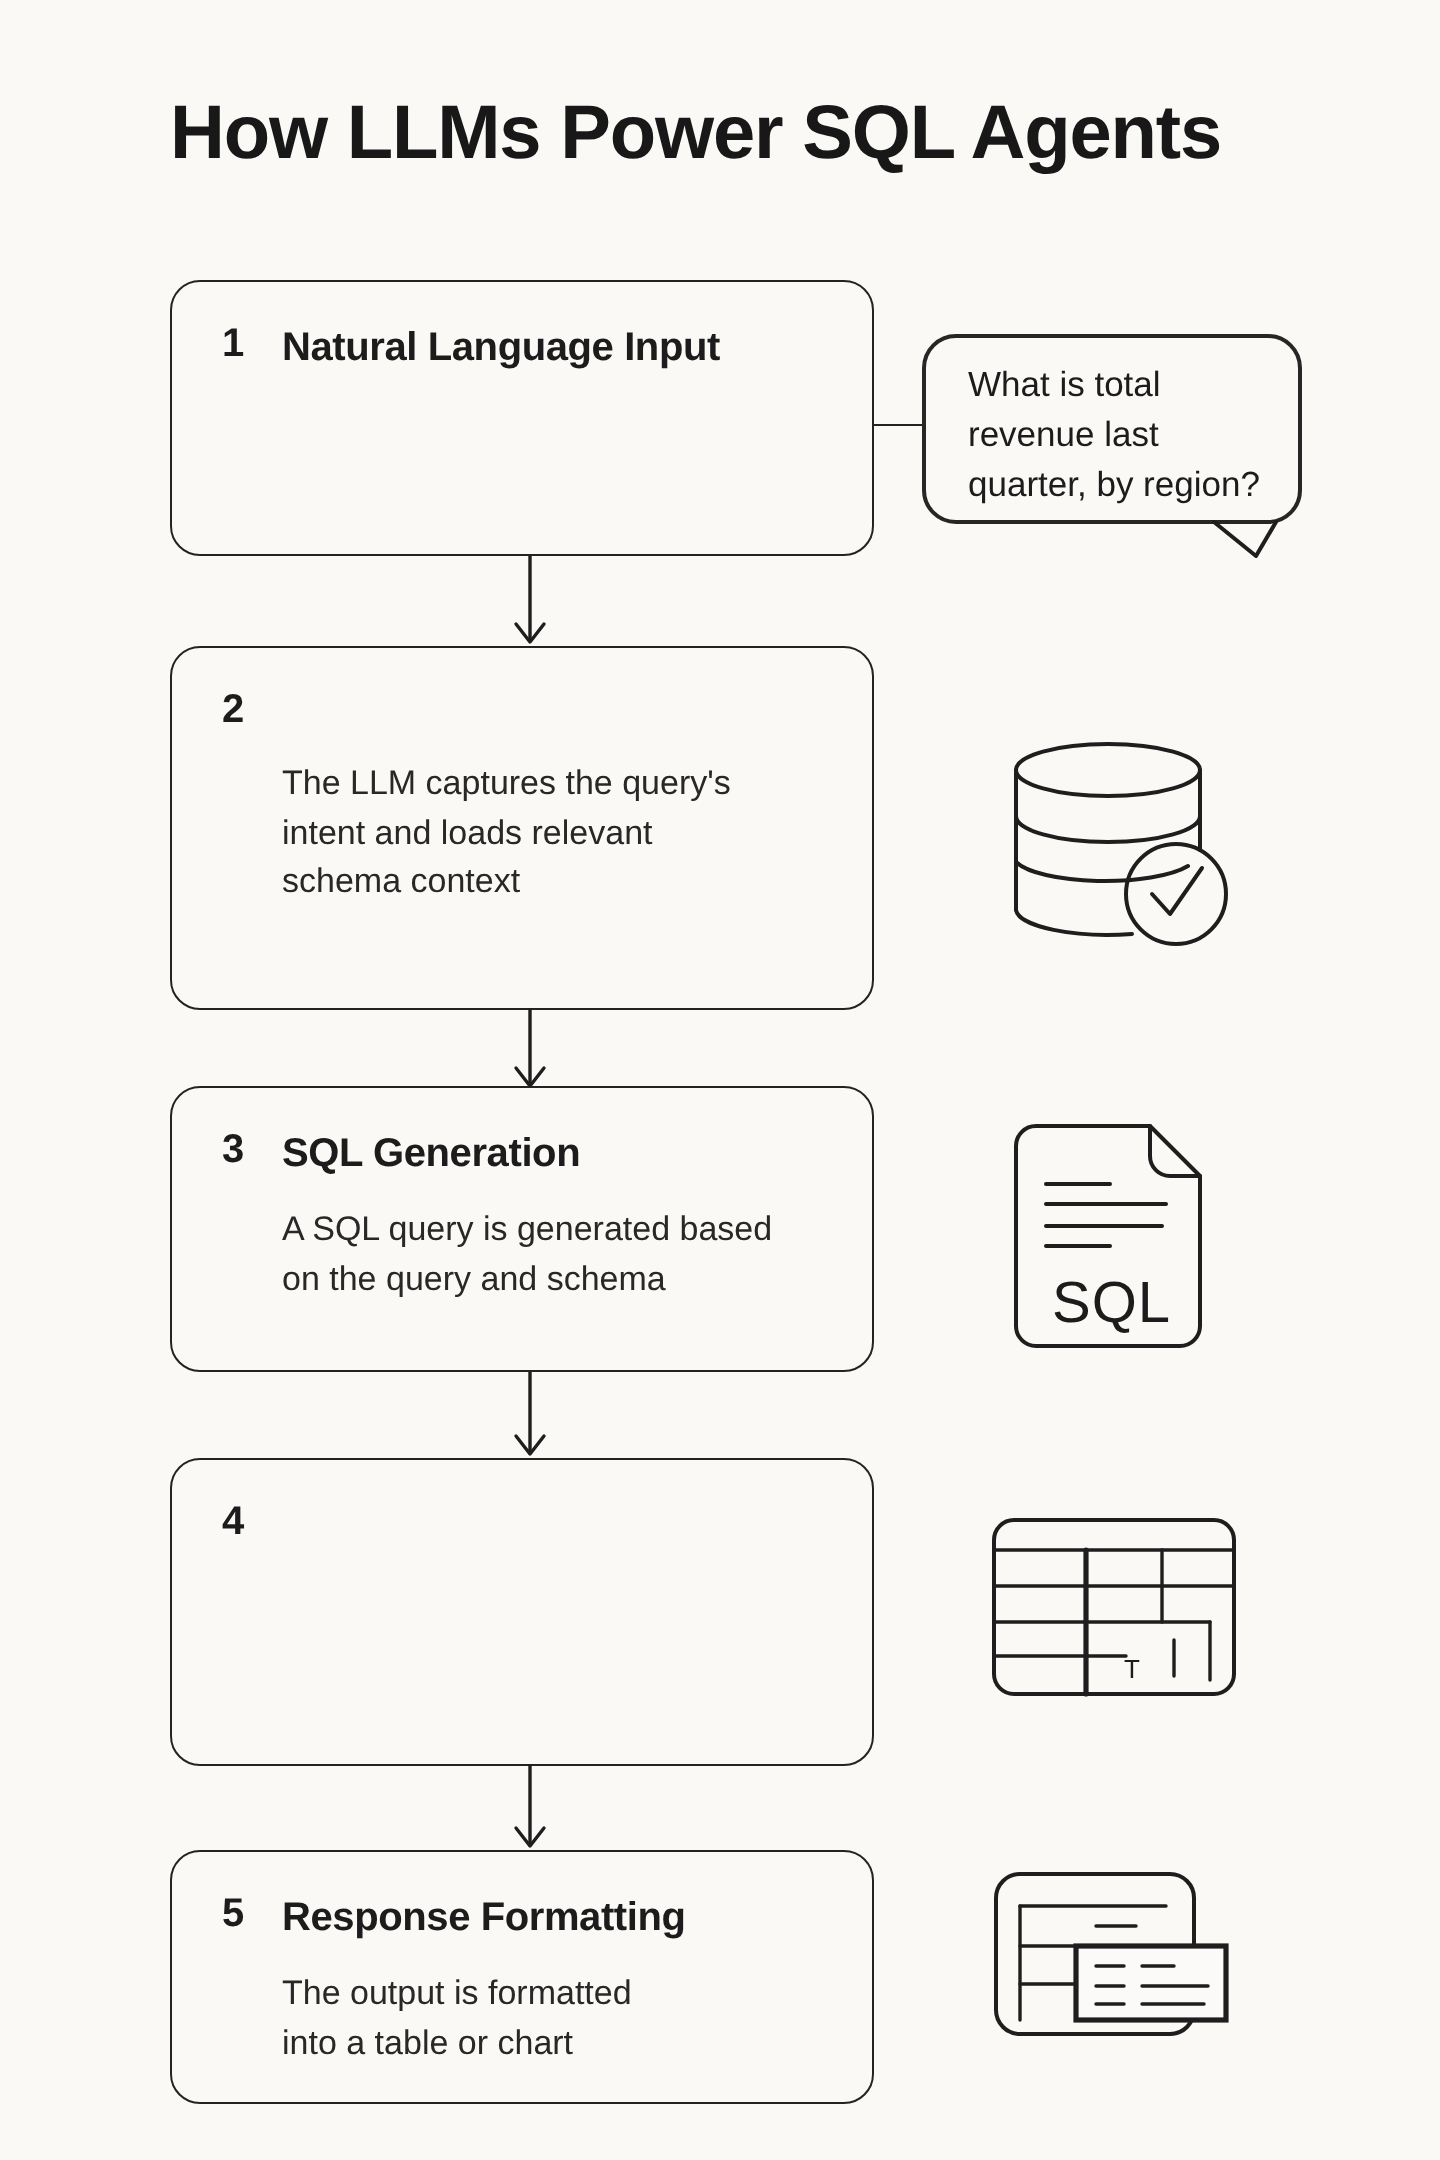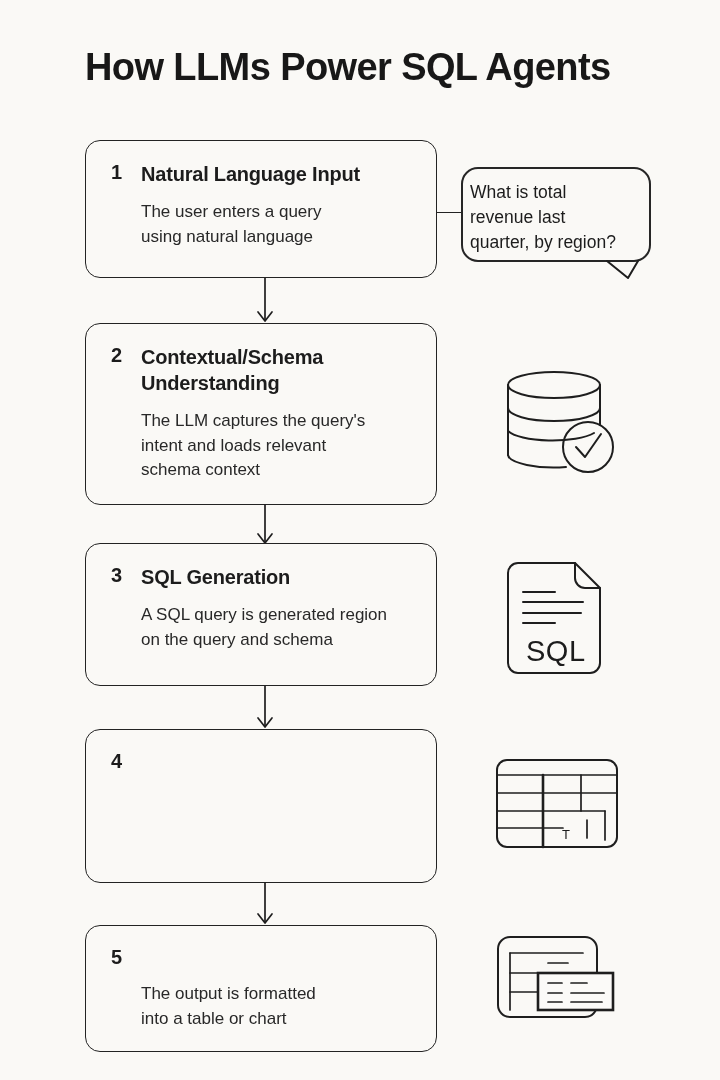--- a/index.html
+++ b/index.html
@@ -27,64 +27,60 @@
   #step1 { top:140px; height:138px; }
   #step2 { top:323px; height:182px; }
   #step3 { top:543px; height:143px; }
   #step4 { top:729px; height:154px; }
   #step5 { top:925px; height:127px; }
   .arrow { position:absolute; left:256px; }
   .connector { position:absolute; left:437px; top:212px; width:25px; border-top:1.7px solid #232323; }
   .bubble {
     position:absolute; left:461px; top:167px; width:190px; height:95px; box-sizing:border-box;
     border:2px solid #262626; border-radius:17px;
-    padding:11px 10px 0 7px; font-size:17.5px; line-height:1.42;
+    padding:11px 10px 0 21px; font-size:17.5px; line-height:1.42;
     white-space:pre-line; color:#1c1c1c;
   }
   .bubble-tail { position:absolute; left:600px; top:260px; }
   .icon { position:absolute; }
   svg .s { fill:none; stroke:#1e1e1e; stroke-width:2; stroke-linecap:round; stroke-linejoin:round; }
   svg .thin { stroke-width:1.7; }
   svg .thick { stroke-width:2.6; }
 </style>
 </head>
 <body>
 
 <div class="canvas">
 
   <h1 class="page-title">How LLMs Power SQL Agents</h1>
 
   <div class="step" id="step1">
     <div class="step-head">
       <div class="step-num">1</div>
       <div class="step-title">Natural Language Input</div>
     </div>
-    <div class="step-desc">The user enters a query
-using natural language</div>
   </div>
 
   <div class="connector"></div>
 
   <div class="bubble">What is total
 revenue last
 quarter, by region?</div>
   <svg class="bubble-tail" width="46" height="24">
     <path class="s" d="M7,1 L28,18 L38,1" fill="#faf9f6"></path>
   </svg>
 
   <svg class="arrow" style="top:278px" width="18" height="46">
     <line class="s thin" x1="9" y1="0" x2="9" y2="42"></line>
     <path class="s thin" d="M2,34 L9,43 L16,34"></path>
   </svg>
 
   <div class="step" id="step2">
     <div class="step-head">
       <div class="step-num">2</div>
-      <div class="step-title">Contextual/Schema
-Understanding</div>
     </div>
     <div class="step-desc">The LLM captures the query's
 intent and loads relevant
 schema context</div>
   </div>
 
   <svg class="icon" style="left:500px; top:363px" width="120" height="112">
     <ellipse class="s" cx="54" cy="22" rx="46" ry="13"></ellipse>
     <path class="s" d="M8,22 V92"></path>
     <path class="s" d="M100,22 V62"></path>
@@ -98,21 +94,21 @@
   <svg class="arrow" style="top:504px" width="18" height="42">
     <line class="s thin" x1="9" y1="0" x2="9" y2="38"></line>
     <path class="s thin" d="M2,30 L9,39 L16,30"></path>
   </svg>
 
   <div class="step" id="step3">
     <div class="step-head">
       <div class="step-num">3</div>
       <div class="step-title">SQL Generation</div>
     </div>
-    <div class="step-desc">A SQL query is generated region
+    <div class="step-desc">A SQL query is generated based
 on the query and schema</div>
   </div>
 
   <svg class="icon" style="left:505px; top:560px" width="100" height="118">
     <path class="s" d="M13,3 H70 L95,28 V103 A10,10 0 0 1 85,113 H13 A10,10 0 0 1 3,103 V13 A10,10 0 0 1 13,3 Z"></path>
     <path class="s" d="M70,3 V18 A10,10 0 0 0 80,28 H95"></path>
     <line class="s" x1="18" y1="32" x2="50" y2="32"></line>
     <line class="s" x1="18" y1="42" x2="78" y2="42"></line>
     <line class="s" x1="18" y1="53" x2="76" y2="53"></line>
     <line class="s" x1="18" y1="63" x2="50" y2="63"></line>
@@ -144,20 +140,21 @@
   </svg>
 
   <svg class="arrow" style="top:882px" width="18" height="44">
     <line class="s thin" x1="9" y1="0" x2="9" y2="40"></line>
     <path class="s thin" d="M2,32 L9,41 L16,32"></path>
   </svg>
 
   <div class="step" id="step5">
     <div class="step-head">
       <div class="step-num">5</div>
+      <div class="step-title">Response Formatting</div>
     </div>
     <div class="step-desc">The output is formatted
 into a table or chart</div>
   </div>
 
   <svg class="icon" style="left:494px; top:932px" width="130" height="90">
     <rect class="s" x="4" y="5" width="99" height="80" rx="12"></rect>
     <line class="s thin" x1="16" y1="21" x2="89" y2="21"></line>
     <line class="s thin" x1="16" y1="21" x2="16" y2="78"></line>
     <line class="s thin" x1="16" y1="41" x2="44" y2="41"></line>

